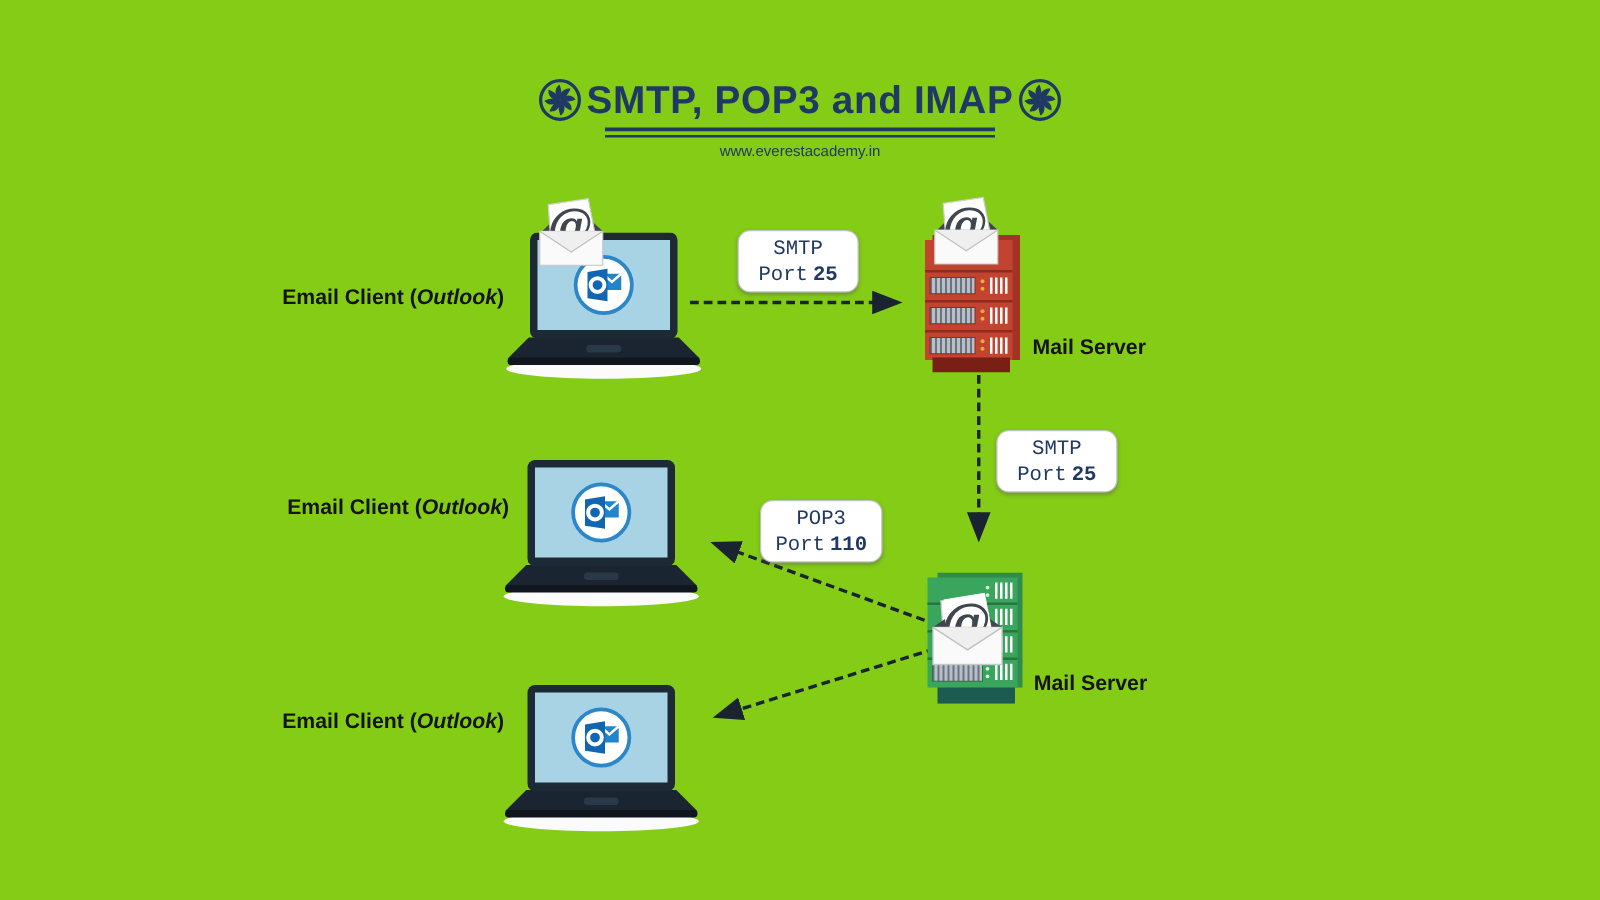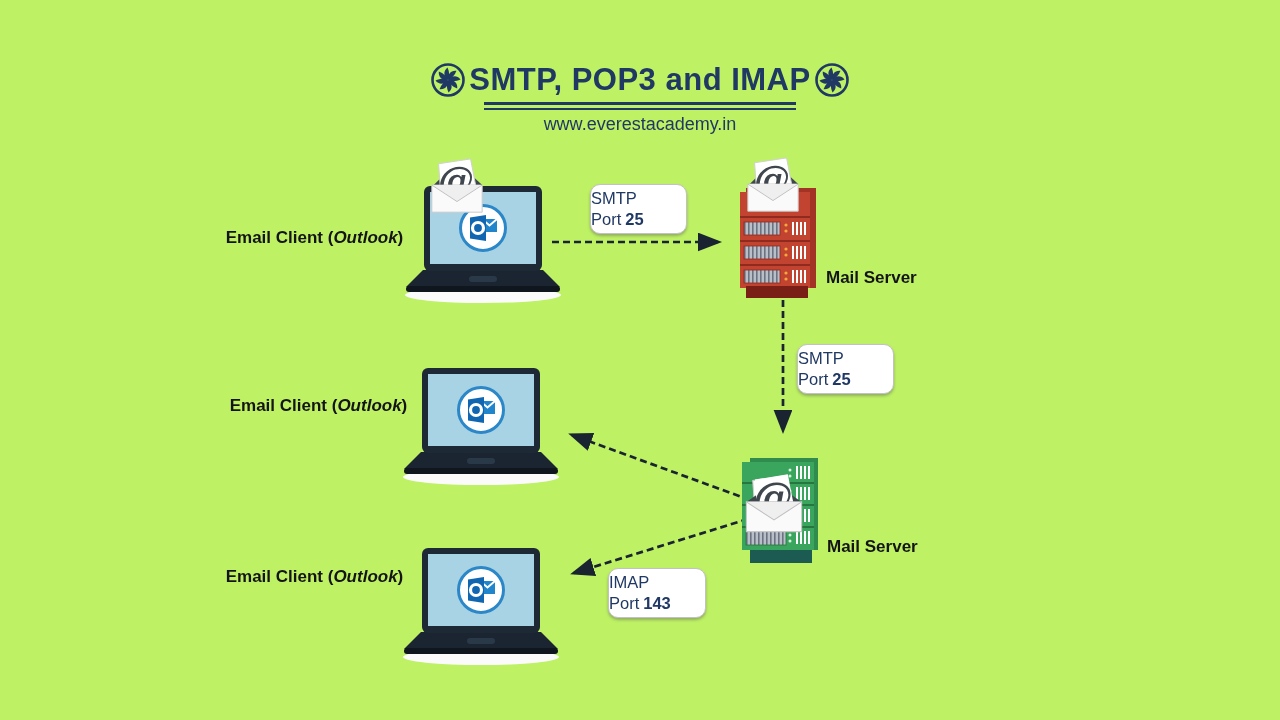--- a/index.html
+++ b/index.html
@@ -1,34 +1,34 @@
 <!DOCTYPE html>
 <html><head>
 <meta charset="utf-8">
 <style>
   html,body{margin:0;padding:0;background:#dcdcdc;font-family:"Liberation Sans",sans-serif;}
-  .stage{position:relative;width:1280px;height:720px;background:#bef264;overflow:hidden;}
+  .stage{position:relative;width:1280px;height:720px;background:#84cc16;overflow:hidden;}
 
   
   .hdr{position:absolute;top:62px;left:0;width:1280px;display:flex;flex-direction:column;align-items:center;}
   .title-row{display:flex;align-items:center;gap:3px;}
   .title{font-size:31px;font-weight:bold;color:#203864;letter-spacing:.5px;margin:0;}
   .pinwheel{width:36px;height:36px;}
   .underline{width:312px;height:3px;border-top:3px solid #203864;border-bottom:2px solid #203864;margin-top:4px;}
-  .subtitle{font-size:18px;color:#203864;margin-top:4px;}
+  .subtitle{font-size:12px;color:#203864;margin-top:4px;}
 
   
   .client-label{position:absolute;width:185px;text-align:center;font-size:17px;font-weight:bold;color:#141414;}
   .client-label .it{font-style:italic;}
   .server-label{position:absolute;font-size:17px;font-weight:bold;color:#141414;white-space:nowrap;margin-top:43px;}
 
   
   .port-box{position:absolute;background:#ffffff;border:1px solid #c2c2c2;border-radius:10px;
-    box-shadow:0 2px 3px rgba(90,90,90,.45);text-align:left;color:#203864;font-size:16.5px;
-    line-height:21px;padding:3px 0;}
+    box-shadow:0 2px 3px rgba(90,90,90,.45);text-align:center;color:#203864;font-size:16.5px;
+    line-height:21px;padding:3px 0;font-family:Liberation Mono, monospace;}
   .port-box .num{font-weight:bold;margin-left:4px;}
 
   .abs{position:absolute;}
   svg{display:block;}
 </style>
 </head>
 <body>
 
 <div class="stage">
 
@@ -222,25 +222,25 @@
     <path d="M12 10 L44 5 L50 36 L14 38 Z" fill="#ffffff" stroke="#d0d0d0" stroke-width="1"></path>
     <path d="M6 30 L32 12 L58 30 Z" fill="#3f464e"></path>
     <path d="M14 9 L45 4 L51 35 L16 37 Z" fill="#ffffff"></path>
     <text x="31" y="38" font-size="37" font-weight="bold" font-style="italic" fill="#3f464e" text-anchor="middle" font-family="DejaVu Serif, serif">@</text>
     <path d="M6 30 L58 30 L58 58 L6 58 Z" fill="#fafafa" stroke="#c8c8c8" stroke-width="1"></path>
     <path d="M6 30 L32 47 L58 30" fill="#efefef" stroke="#c0c0c0" stroke-width="1"></path>
   </svg>
 
   <div class="server-label" style="left:827px;top:494px;">Mail Server</div>
 
-
-  <div class="port-box" style="left:608px;top:568px;width:96px;">
-    <div>IMAP</div>
-    <div><span>Port</span><span class="num">143</span></div>
-  </div>
+  <div class="port-box" style="left:608px;top:400px;width:96px;">
+    <div>POP3</div>
+    <div><span>Port</span><span class="num">110</span></div>
+  </div>
+
 
   <svg class="abs" style="left:396px;top:368px;" width="170" height="118" viewBox="0 0 170 118">
     <ellipse cx="85" cy="109" rx="78" ry="8" fill="#fbfbfb"></ellipse>
     <path d="M25 84 L145 84 L162 101 L8 101 Z" fill="#1b2531"></path>
     <rect x="8" y="100" width="154" height="6" rx="3" fill="#10161e"></rect>
     <rect x="71" y="90" width="28" height="6" rx="3" fill="#2a3948"></rect>
     <rect x="26" y="0" width="118" height="85" rx="6" fill="#1d2a36"></rect>
     <rect x="32" y="6" width="106" height="72" fill="#a7d3e4"></rect>
     <g transform="translate(61,18)">
       <circle cx="24" cy="24" r="22.5" fill="#ffffff" stroke="#2b87c8" stroke-width="3"></circle>

